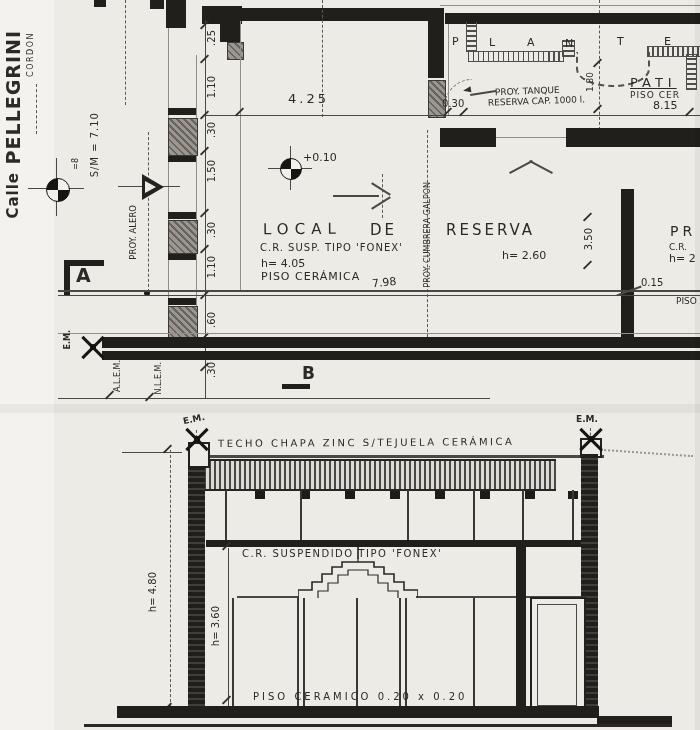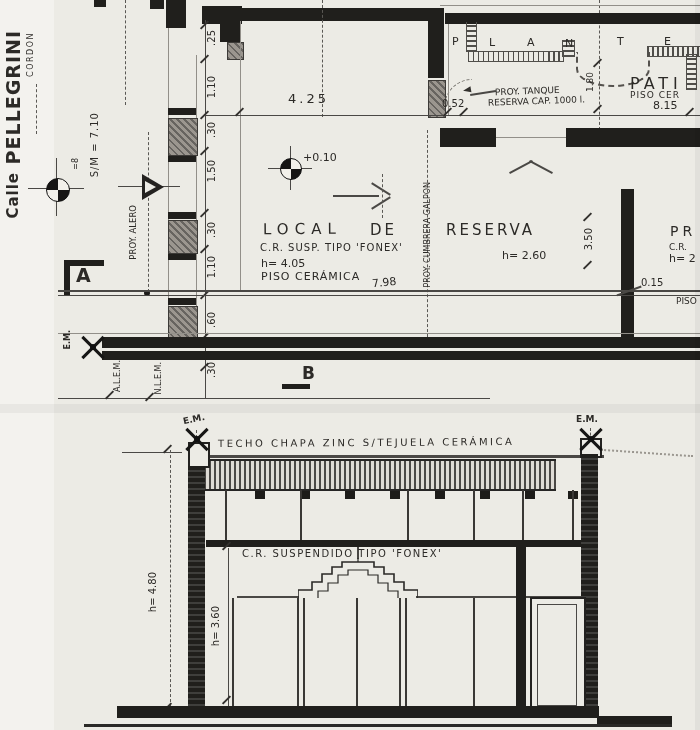--- a/index.html
+++ b/index.html
@@ -120,38 +120,38 @@
   <div class="lnl" style="left:448px;top:22px;width:1px;height:93px;"></div>
   <div class="dash" style="left:322px;top:0;height:117px;"></div>
   <div class="dash" style="left:599px;top:0;height:130px;"></div>
 
   <div class="ln" style="left:205px;top:115px;width:495px;height:1px;"></div>
   <div class="tk" style="left:234px;top:111px;"></div>
   <div class="tk" style="left:442px;top:111px;"></div>
   <div class="tk" style="left:458px;top:111px;"></div>
   <div class="tk" style="left:684px;top:111px;"></div>
   <div class="t" style="left:288px;top:92px;font-size:13px;letter-spacing:3px;">4.25</div>
-  <div class="t" style="left:442px;top:99px;font-size:10px;">0.52</div>
+  <div class="t" style="left:442px;top:99px;font-size:10px;">0.30</div>
 
   <div class="w" style="left:445px;top:13px;width:255px;height:11px;"></div>
   <div class="lnl" style="left:440px;top:5px;width:260px;height:1px;"></div>
   <div class="t" style="left:452px;top:36px;font-size:11px;">P</div>
   <div class="t" style="left:489px;top:37px;font-size:11px;">L</div>
   <div class="t" style="left:527px;top:37px;font-size:11px;">A</div>
   <div class="t" style="left:565px;top:38px;font-size:11px;">N</div>
   <div class="t" style="left:617px;top:36px;font-size:11px;">T</div>
   <div class="t" style="left:664px;top:36px;font-size:11px;">E</div>
   <div class="hatchh" style="left:468px;top:51px;width:96px;height:9px;"></div>
   <div class="hatchv" style="left:466px;top:22px;width:9px;height:30px;"></div>
   <div class="hatchv" style="left:562px;top:40px;width:11px;height:17px;"></div>
   <div class="arc-d" style="left:576px;top:52px;width:70px;height:33px;"></div>
   <div class="hatchh" style="left:647px;top:46px;width:53px;height:9px;"></div>
   <div class="hatchv" style="left:686px;top:54px;width:9px;height:36px;"></div>
 
-  <div class="t" style="left:630px;top:76px;font-size:16px;letter-spacing:5px;">PATI</div>
+  <div class="t" style="left:630px;top:76px;font-size:13px;letter-spacing:5px;text-decoration:underline;">PATI</div>
   <div class="t" style="left:630px;top:91px;font-size:9px;letter-spacing:1px;">PISO CER</div>
   <div class="t" style="left:653px;top:100px;font-size:11px;">8.15</div>
 
   <div class="t" style="left:495px;top:87px;font-size:9px;transform:rotate(-2deg);">PROY. TANQUE</div>
   <div class="t" style="left:488px;top:97px;font-size:9px;transform:rotate(-2deg);">RESERVA CAP. 1000 l.</div>
   <div class="ln" style="left:470px;top:92px;width:26px;height:1.5px;transform:rotate(-9deg);"></div>
   <div class="abs" style="left:463px;top:87px;width:0;height:0;border-right:8px solid #33312e;border-top:3px solid transparent;border-bottom:3px solid transparent;transform:rotate(-10deg);"></div>
 
   <div class="vt" style="left:586px;top:72px;font-size:9px;">1.80</div>
   <div class="tk" style="left:592px;top:62px;"></div>
@@ -279,18 +279,19 @@
   <div class="ln" style="left:122px;top:452px;width:60px;height:1px;"></div>
   <div class="dash" style="left:170px;top:450px;height:262px;"></div>
   <div class="tk" style="left:162px;top:448px;"></div>
   <div class="tk" style="left:162px;top:706px;"></div>
   <div class="vt" style="left:148px;top:572px;font-size:10px;">h= 4.80</div>
   <div class="ln" style="left:228px;top:548px;width:1px;height:158px;"></div>
   <div class="tk" style="left:221px;top:545px;"></div>
   <div class="tk" style="left:221px;top:699px;"></div>
   <div class="vt" style="left:211px;top:606px;font-size:10px;">h= 3.60</div>
 
+  <div class="t" style="left:253px;top:692px;font-size:10px;letter-spacing:3px;">PISO CERAMICO 0.20 x 0.20</div>
   <div class="w" style="left:117px;top:706px;width:482px;height:12px;"></div>
   <div class="w" style="left:597px;top:716px;width:75px;height:10px;"></div>
   <div class="ln" style="left:84px;top:724px;width:588px;height:3px;background:#2a2927;"></div>
 
   <div class="shade" style="left:695px;top:0;width:5px;height:730px;"></div>
 </div>
 
 </body></html>

